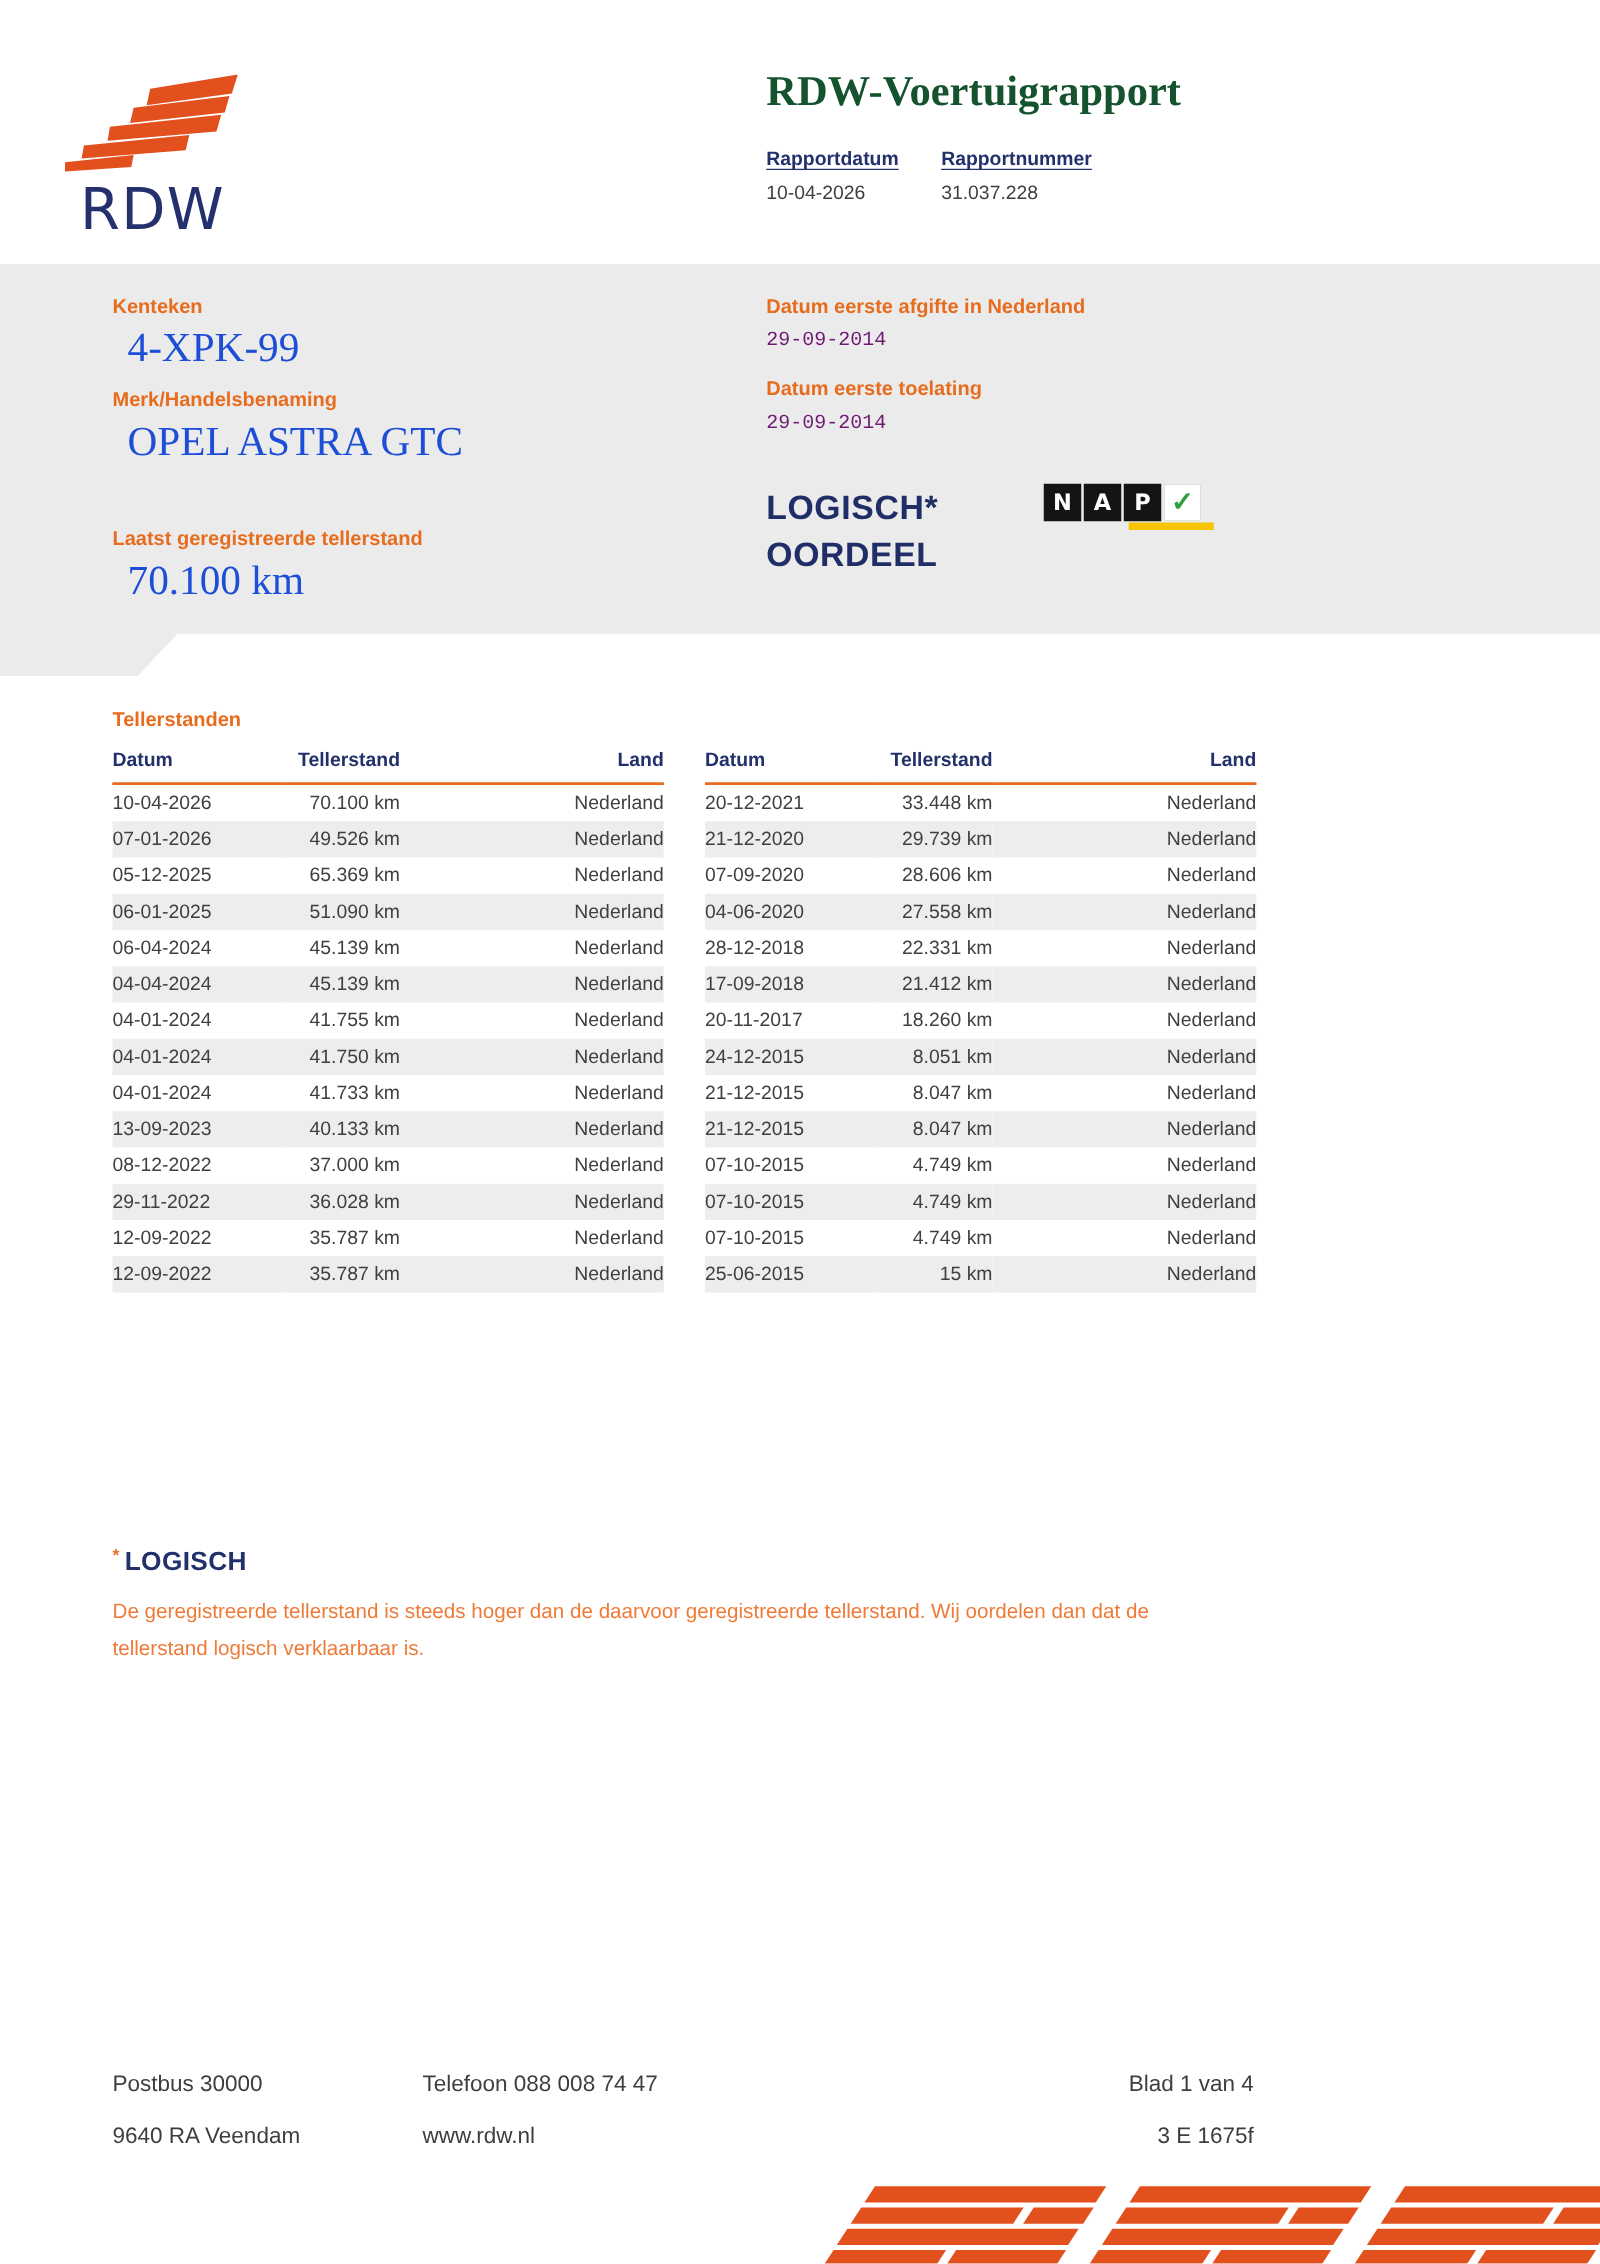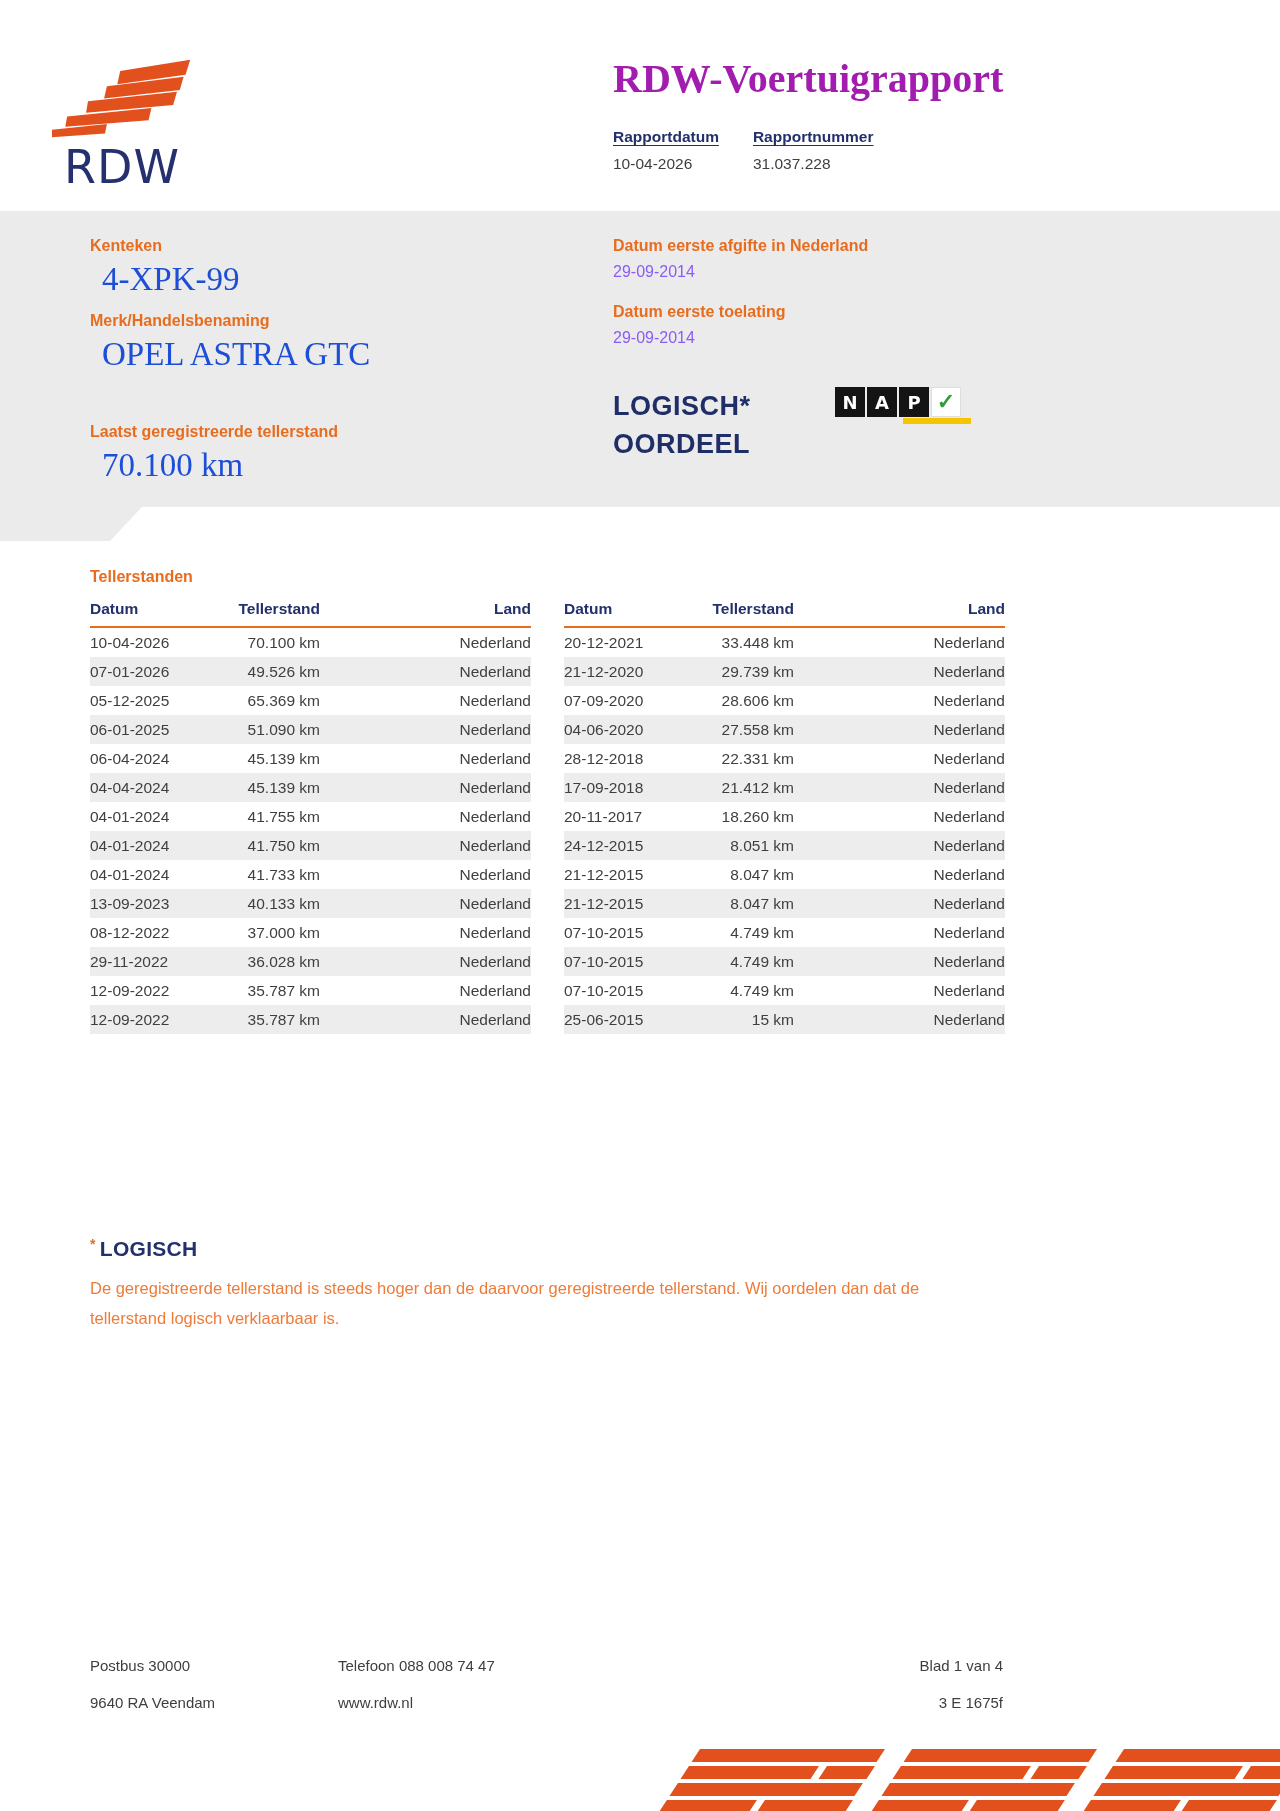--- a/index.html
+++ b/index.html
@@ -13,21 +13,21 @@
   .brand { position:absolute; left:52px; top:46px; display:flex; align-items:flex-start;flex-direction:column; }
   .flag-icon { width:142px; height:84px; margin-top:10px; }
   .brand-name {
     margin-left:12px; font-family:"DejaVu Sans", sans-serif; font-size:46px;
     color:#25316e; letter-spacing:1px; line-height:1; margin-top:4px;
   }
 
   .report-head { position:absolute; left:613px; top:55px; }
   .report-title {
     font-family:"Liberation Serif", serif; font-weight:700;
-    font-size:40px; color:#a21caf;
+    font-size:34px; color:#14532d;
   }
   .report-meta { display:flex; margin-top:26px; }
   .meta-col { margin-right:34px; }
   .meta-label {
     font-size:15.5px; font-weight:700; color:#22306b;
     text-decoration:underline; text-underline-offset:3px;
   }
   .meta-value { margin-top:9px; font-size:15.5px; color:#3f3f3f; }
 
   
@@ -37,21 +37,21 @@
     clip-path:polygon(0 0, 1280px 0, 1280px 296px, 142px 296px, 110px 330px, 0 330px);
   }
   .band-left  { position:absolute; left:90px;  top:26px; }
   .band-right { position:absolute; left:613px; top:26px; width:600px; }
 
   .field-label { font-size:16px; font-weight:700; color:#e86c1e; }
   .value-lg {
     font-family:"Liberation Serif", serif; font-size:33px; color:#1d4ed8;
     margin:6px 12px 14px;
   }
-  .value-sm { font-size:16px; color:#8b5cf6; margin:8px 0 22px; }
+  .value-sm { font-size:16px; color:#701a75; margin:8px 0 22px;font-family:Liberation Mono, monospace; }
   .gap-top { margin-top:50px; }
 
   .oordeel-wrap { position:relative; margin-top:40px; }
   .oordeel {
     font-size:27px; font-weight:700; color:#202e67; line-height:38px;
     letter-spacing:0.5px;
   }
   .nap { position:absolute; left:222px; top:0px; display:flex; }
   .nap-sq {
     width:30px; height:30px; background:#141414; color:#fff; font-weight:700;
@@ -82,21 +82,21 @@
 
   
   .logisch { position:absolute; left:90px; top:1236px; width:870px; }
   .logisch-head { font-size:21px; font-weight:700; color:#22306b; letter-spacing:0.3px; }
   .logisch-star { color:#e86c1e; font-size:14px; vertical-align:7px; margin-right:4px; font-weight:700; }
   .logisch-text { margin-top:12px; font-size:16.5px; line-height:30px; color:#ef7b38; width:848px; }
 
   
   .footer {
     position:absolute; left:90px; top:1657px; width:913px; display:flex;
-    font-size:15px; color:#3e3e3e;
+    font-size:18px; color:#3e3e3e;
   }
   .f-c1 { width:248px; }
   .f-c2 { flex:1; }
   .f-c3 { text-align:right; }
   .f-line + .f-line { margin-top:20px; }
 
   
   .bottom-art { position:absolute; right:0; bottom:0; width:620px; height:64px; overflow:hidden; }
 </style>
 </head>

